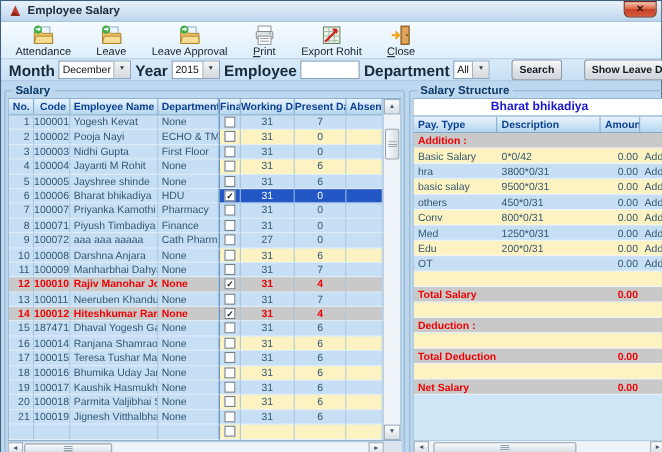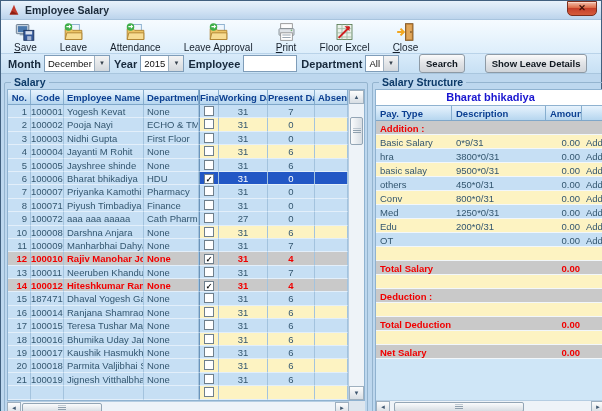--- a/index.html
+++ b/index.html
@@ -25,21 +25,21 @@
   .toolbar { height:34px; background:linear-gradient(#f6fbff,#ddeefb);
     border-bottom:1px solid #b9d3e9; display:flex; align-items:flex-start; padding:1px 4px 0 6px; }
   .tb-btn { display:flex; flex-direction:column; align-items:center; padding:1px 7px; margin-right:9px; }
   .tb-btn svg { width:21px; height:20px; }
   .tb-label { display:block; font-size:10px; color:#16202c; margin-top:0px; white-space:nowrap; }
   .u-first::first-letter { text-decoration:underline; }
 
   
   .filterbar { height:24px; background:linear-gradient(#d9ebfa,#c7e0f4);
     border-bottom:1px solid #a9c6de; display:flex; align-items:center; padding:0 3px; white-space:nowrap; }
-  .flabel { font-size:11px; font-weight:bold; color:#17293c; margin:0 3px 0 4px; }
+  .flabel { font-size:14px; font-weight:bold; color:#17293c; margin:0 3px 0 4px; }
   .combo { display:flex; height:17px; background:#fff; border:1px solid #7f9db9; }
   .combo-val { flex:1; padding:2px 3px 16px 3px; font-size:9.5px; color:#111; overflow:hidden; }
   .combo-btn { width:15px; background:linear-gradient(#f4f4f4,#d3d8dd); border-left:1px solid #9fb0bf;
     font-size:6px; color:#37424e; text-align:center; line-height:15px; }
   .w-month{width:66px} .w-year{width:48px} .w-dept{width:56px}
   .txtinput { width:54px; height:17px; border:1px solid #7f9db9; background:#fff; font-size:9.5px; padding:0 2px;
     font-family:"Liberation Sans",sans-serif; }
   .fbtn { height:19px; margin-left:20px; padding:0 6px; font-size:9.5px; font-weight:bold; color:#101820;
     background:linear-gradient(#fbfbfb,#e3e5e8 45%,#d0d4d9); border:1px solid #8e9aa5; border-radius:3px;
     font-family:"Liberation Sans",sans-serif; white-space:nowrap; }
@@ -124,48 +124,37 @@
       <path d="M3 13 L8 2 L10 7 L13 13 Z" fill="#c0392b"></path>
       <path d="M6 9 L13 13 L3 13 Z" fill="#8e1f12"></path>
     </svg>
     <span class="title-text">Employee Salary</span>
     <div class="close-btn">✕</div>
   </div>
 
   <div class="toolbar">
     <div class="tb-btn">
       <svg viewBox="0 0 24 24">
-        <rect x="1" y="3" width="15" height="11" rx="1" fill="#c3d0dd" stroke="#5b6f82"></rect>
-        <rect x="3" y="5" width="11" height="7" fill="#4a79ad"></rect>
-        <rect x="5" y="14" width="7" height="2" fill="#8fa3b5"></rect>
-        <rect x="10" y="10" width="12" height="12" fill="#33589a" stroke="#1b3159"></rect>
-        <rect x="12" y="11" width="8" height="4" fill="#d9e1ef"></rect>
-        <rect x="14" y="17" width="5" height="5" fill="#a6b6d2"></rect>
+        <rect x="9" y="3" width="10" height="9" fill="#eef6fd" stroke="#7fa7c9"></rect>
+        <path d="M2 8 L9 8 L11 10 L22 10 L22 21 L2 21 Z" fill="#edc464" stroke="#a97d2a"></path>
+        <path d="M4 13 L22 13 L22 21 L2 21 Z" fill="#f7dc93" stroke="#a97d2a"></path>
+        <circle cx="6" cy="6" r="4.5" fill="#3fae49"></circle>
+        <path d="M3.5 6 h3 v-1.8 l2.7 2.6 -2.7 2.6 V7.6 h-3 z" fill="#fff" transform="translate(0,-1.3)"></path>
       </svg>
-      <span class="tb-label u-first">Save</span>
+      <span class="tb-label">Attendance</span>
     </div>
     <div class="tb-btn">
       <svg viewBox="0 0 24 24">
         <rect x="9" y="3" width="10" height="9" fill="#eef6fd" stroke="#7fa7c9"></rect>
         <path d="M2 8 L9 8 L11 10 L22 10 L22 21 L2 21 Z" fill="#edc464" stroke="#a97d2a"></path>
         <path d="M4 13 L22 13 L22 21 L2 21 Z" fill="#f7dc93" stroke="#a97d2a"></path>
         <circle cx="6" cy="6" r="4.5" fill="#3fae49"></circle>
         <path d="M3.5 6 h3 v-1.8 l2.7 2.6 -2.7 2.6 V7.6 h-3 z" fill="#fff" transform="translate(0,-1.3)"></path>
       </svg>
       <span class="tb-label">Leave</span>
-    </div>
-    <div class="tb-btn">
-      <svg viewBox="0 0 24 24">
-        <rect x="9" y="3" width="10" height="9" fill="#eef6fd" stroke="#7fa7c9"></rect>
-        <path d="M2 8 L9 8 L11 10 L22 10 L22 21 L2 21 Z" fill="#edc464" stroke="#a97d2a"></path>
-        <path d="M4 13 L22 13 L22 21 L2 21 Z" fill="#f7dc93" stroke="#a97d2a"></path>
-        <circle cx="6" cy="6" r="4.5" fill="#3fae49"></circle>
-        <path d="M3.5 6 h3 v-1.8 l2.7 2.6 -2.7 2.6 V7.6 h-3 z" fill="#fff" transform="translate(0,-1.3)"></path>
-      </svg>
-      <span class="tb-label">Attendance</span>
     </div>
     <div class="tb-btn">
       <svg viewBox="0 0 24 24">
         <rect x="9" y="3" width="10" height="9" fill="#eef6fd" stroke="#7fa7c9"></rect>
         <path d="M2 8 L9 8 L11 10 L22 10 L22 21 L2 21 Z" fill="#edc464" stroke="#a97d2a"></path>
         <path d="M4 13 L22 13 L22 21 L2 21 Z" fill="#f7dc93" stroke="#a97d2a"></path>
         <circle cx="6" cy="6" r="4.5" fill="#3fae49"></circle>
         <path d="M3.5 6 h3 v-1.8 l2.7 2.6 -2.7 2.6 V7.6 h-3 z" fill="#fff" transform="translate(0,-1.3)"></path>
       </svg>
       <span class="tb-label">Leave Approval</span>
@@ -181,21 +170,21 @@
       </svg>
       <span class="tb-label u-first">Print</span>
     </div>
     <div class="tb-btn">
       <svg viewBox="0 0 24 24">
         <rect x="3" y="3" width="18" height="18" fill="#eaf2ea" stroke="#55784f"></rect>
         <path d="M3 8 h18 M3 13 h18 M3 18 h18 M9 3 v18 M15 3 v18" stroke="#9fb8a0" stroke-width="1"></path>
         <path d="M5 19 L18 6" stroke="#cf2020" stroke-width="2.4"></path>
         <path d="M18 11 V5 H12 Z" fill="#cf2020"></path>
       </svg>
-      <span class="tb-label">Floor Excel</span>
+      <span class="tb-label">Export Rohit</span>
     </div>
     <div class="tb-btn">
       <svg viewBox="0 0 24 24">
         <rect x="12" y="2" width="9" height="20" fill="#c98a3d" stroke="#7a4f1d"></rect>
         <rect x="13.5" y="3.5" width="6" height="17" fill="#e0a75c"></rect>
         <circle cx="18.5" cy="12" r="1" fill="#5a3a12"></circle>
         <path d="M2 12 h7 M6 8 l4 4 -4 4" stroke="#f2a71f" stroke-width="2.4" fill="none"></path>
       </svg>
       <span class="tb-label u-first">Close</span>
     </div>
@@ -518,21 +507,21 @@
           <div id="rbody">
   <div class="rrow rt-section">
     <div class="rcell rp">Addition :</div>
     <div class="rcell rd"></div>
     <div class="rcell ra"></div>
     <div class="rcell rx"></div>
   </div>
 
   <div class="rrow rt-item sh-yellow">
     <div class="rcell rp">Basic Salary</div>
-    <div class="rcell rd">0*9/31</div>
+    <div class="rcell rd">0*0/42</div>
     <div class="rcell ra">0.00</div>
     <div class="rcell rx">Addi</div>
   </div>
 
   <div class="rrow rt-item sh-blue">
     <div class="rcell rp">hra</div>
     <div class="rcell rd">3800*0/31</div>
     <div class="rcell ra">0.00</div>
     <div class="rcell rx">Addi</div>
   </div>

